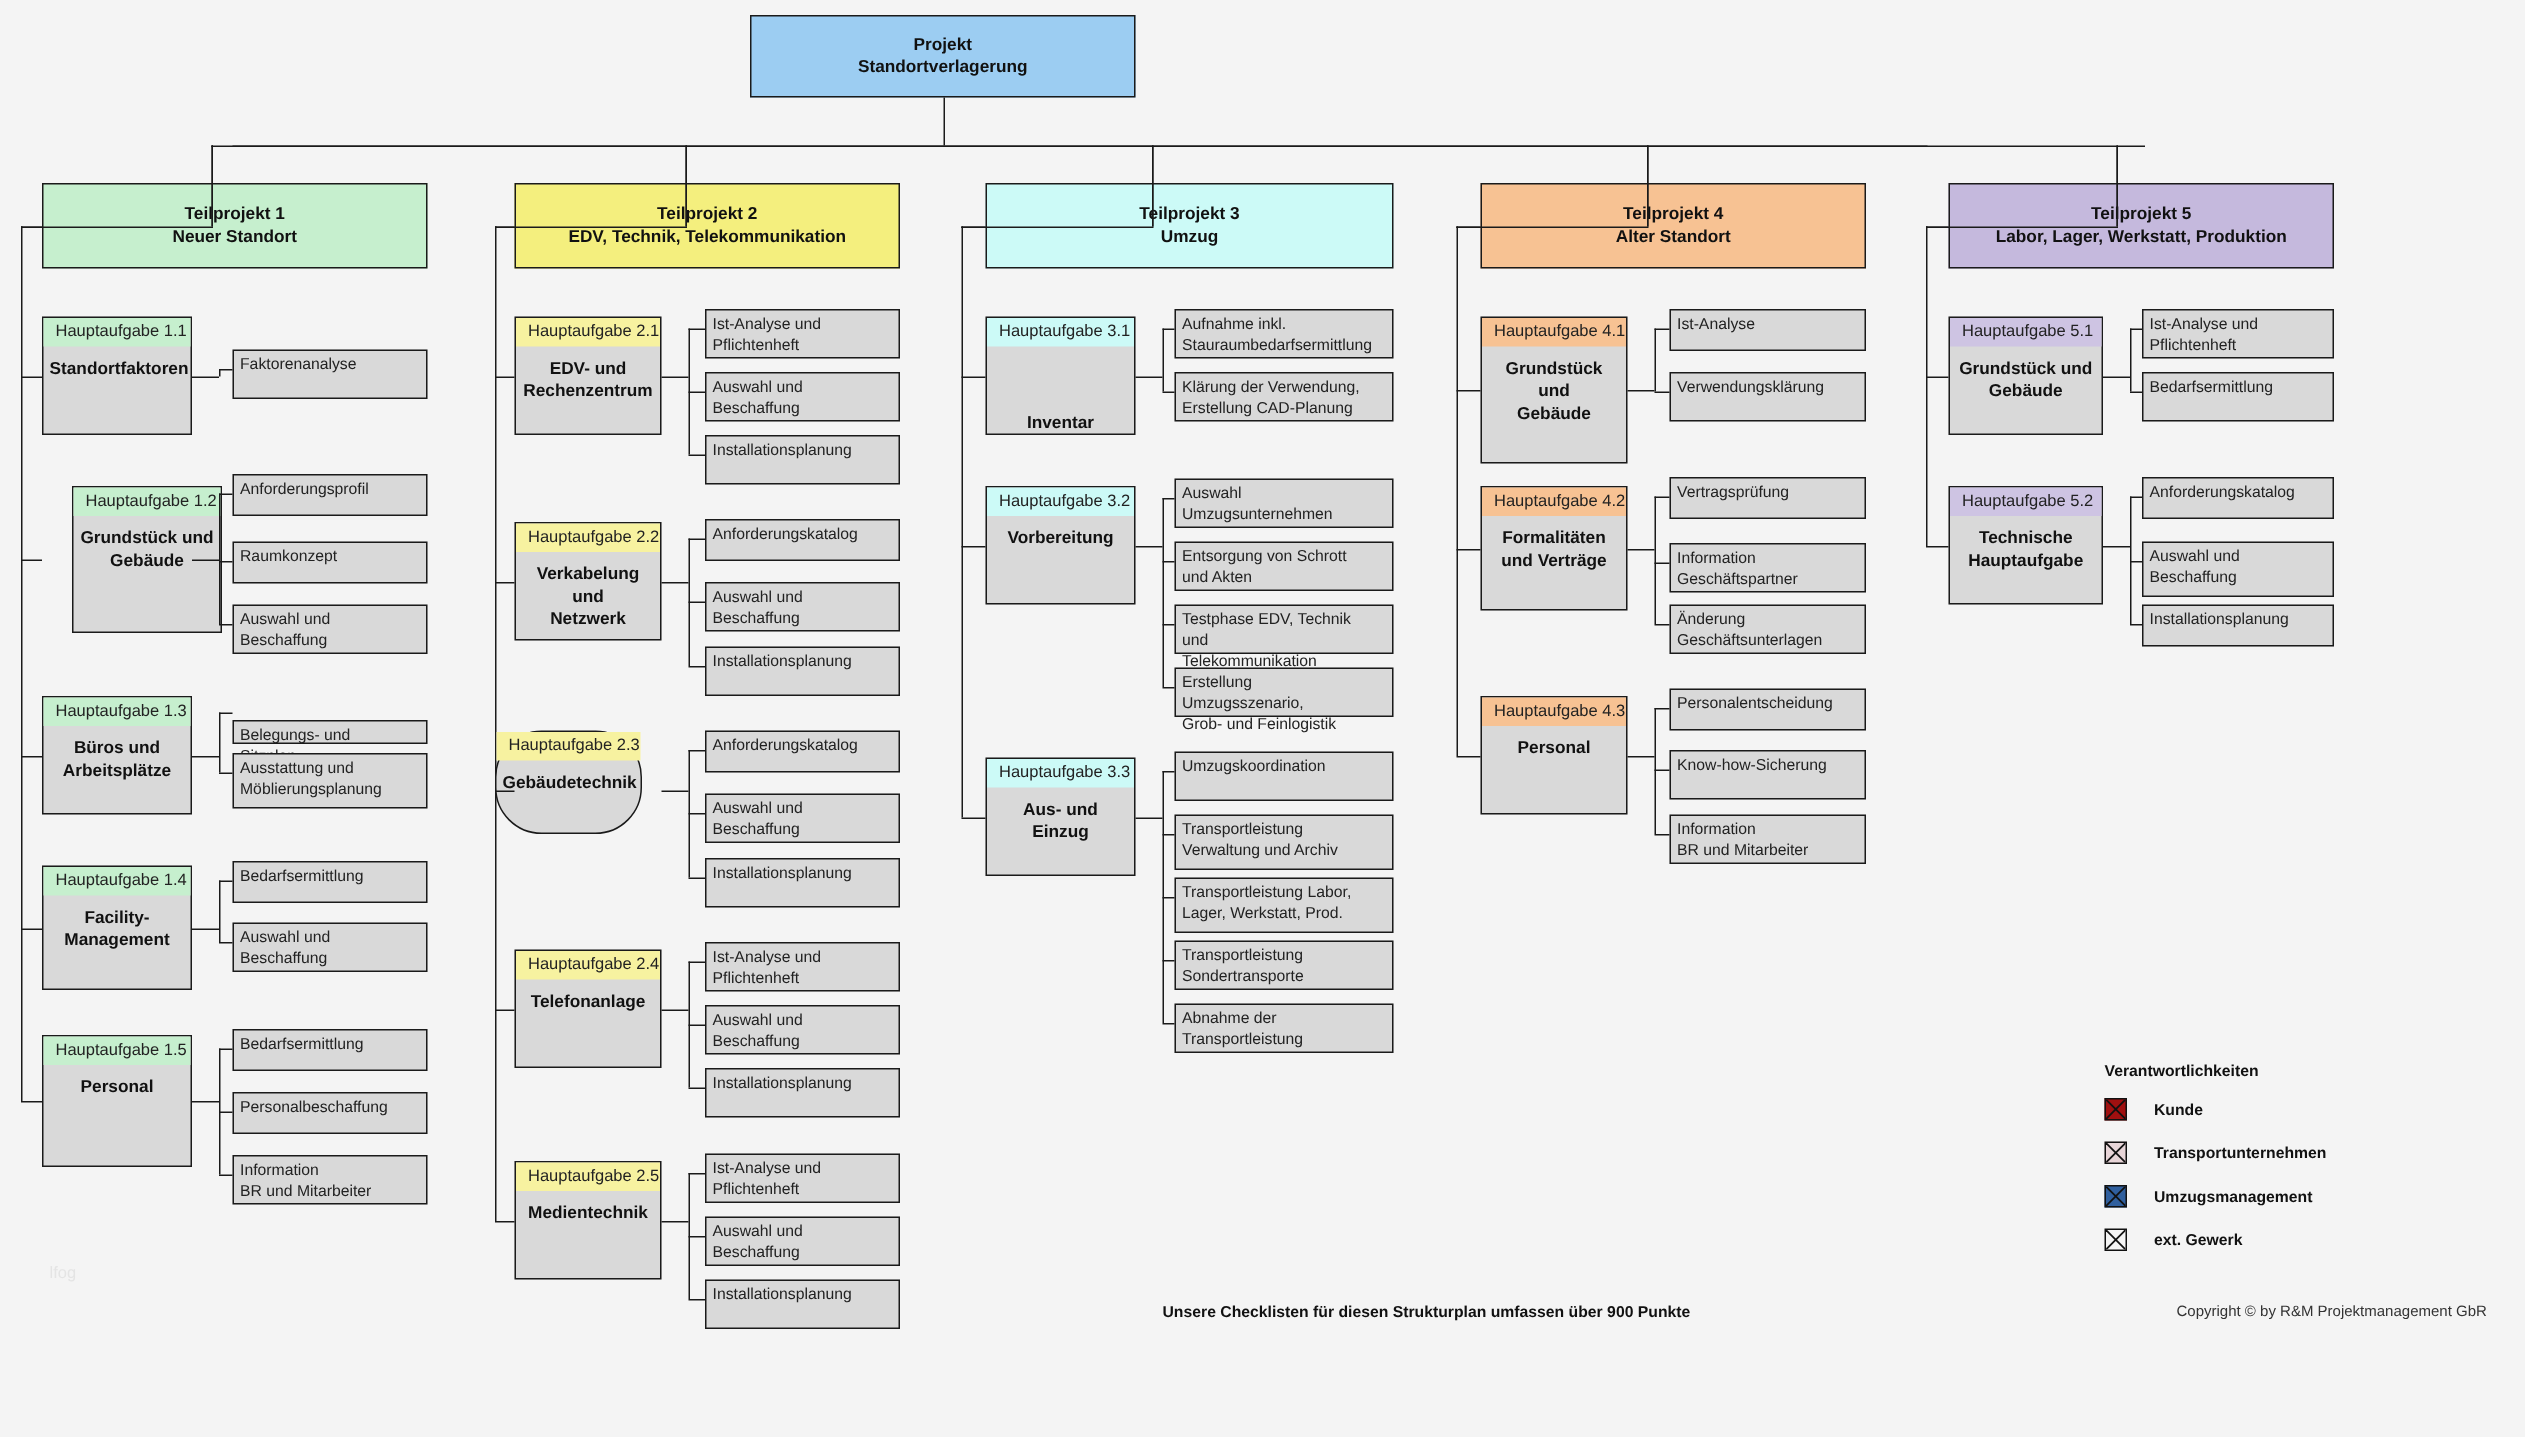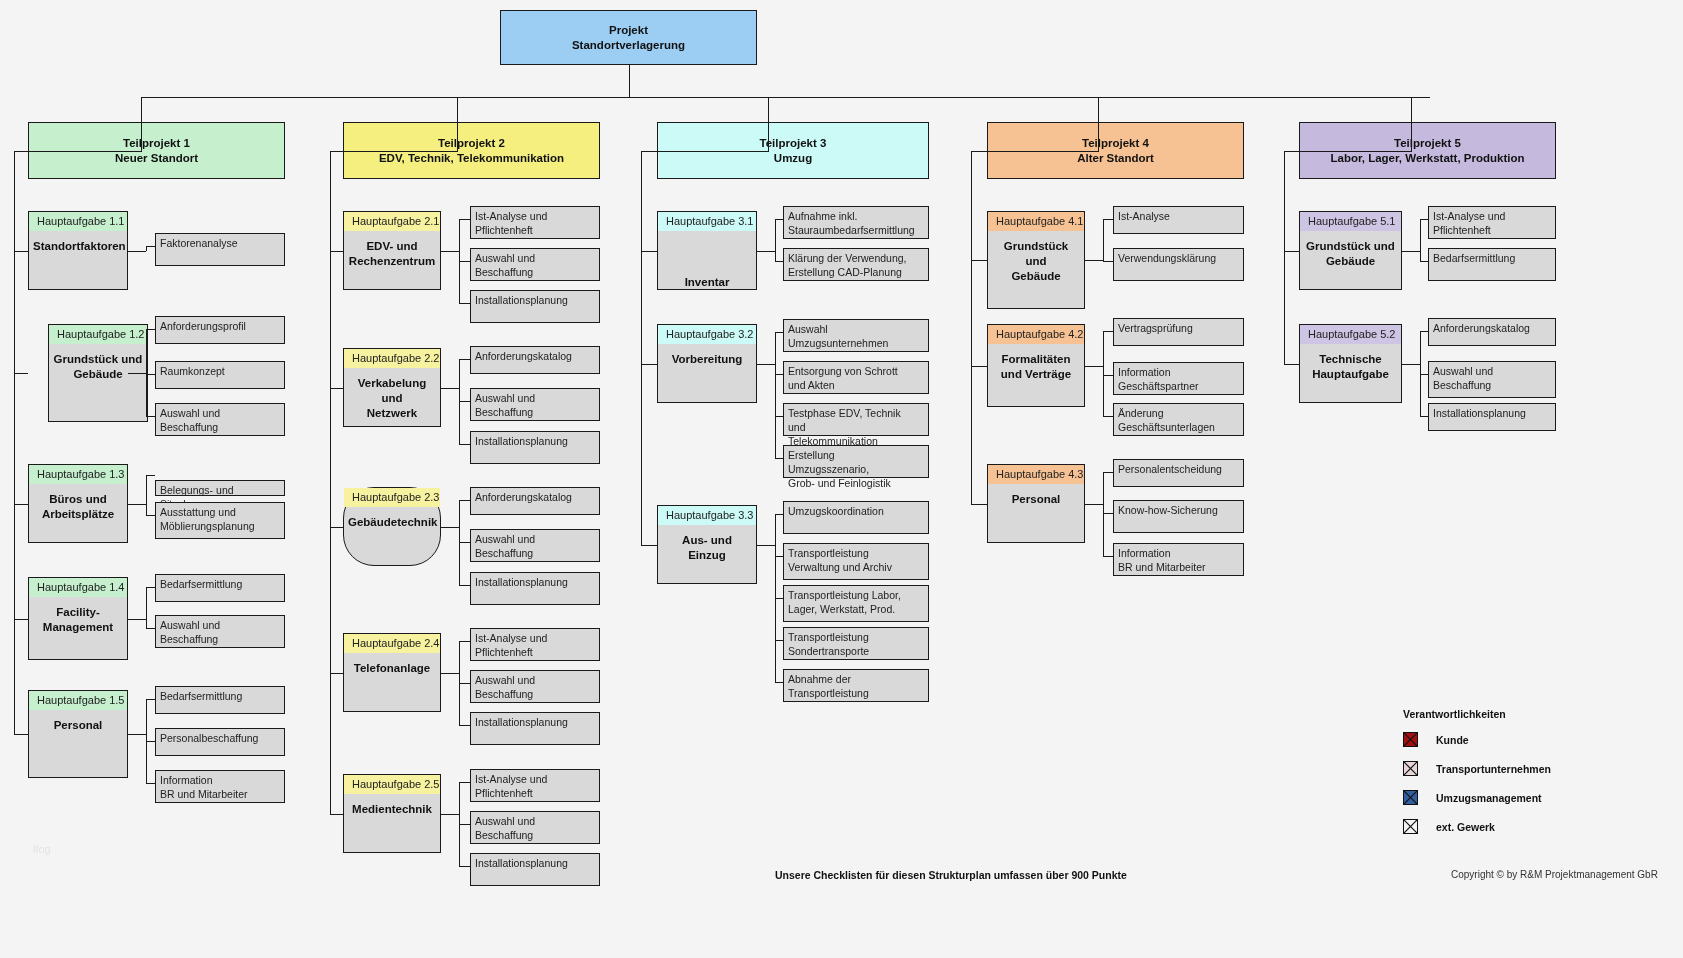--- a/index.html
+++ b/index.html
@@ -231,21 +231,21 @@
     </div>
     <div class="hline" style="left: 330px; top: 387.5px; width: 13px;"></div>
     <div class="hline" style="left: 441px; top: 387.5px; width: 18px;"></div>
     <div class="box task-box" style="left: 470px; top: 346px; width: 130px; height: 28px;">Anforderungskatalog</div>
     <div class="hline" style="left: 459px; top: 359px; width: 11px;"></div>
     <div class="box task-box" style="left: 470px; top: 388px; width: 130px; height: 33px;">Auswahl und Beschaffung</div>
     <div class="hline" style="left: 459px; top: 401px; width: 11px;"></div>
     <div class="box task-box" style="left: 470px; top: 431px; width: 130px; height: 33px;">Installationsplanung</div>
     <div class="hline" style="left: 459px; top: 444px; width: 11px;"></div>
     <div class="vline" style="left: 459px; top: 359px; height: 85px;"></div>
-    <div class="box ha-box" style="left: 343px; top: 487px; width: 98px; height: 79px; border-radius: 31px;">
+    <div class="box ha-box" style="left: 330px; top: 487px; width: 98px; height: 69px; border-radius: 31px;">
       <div class="ha-tag" style="background: rgb(247, 242, 160);">Hauptaufgabe 2.3</div>
       <div class="ha-title" style="white-space: pre-line;">Gebäudetechnik</div>
     </div>
     <div class="hline" style="left: 330px; top: 526.5px; width: 13px;"></div>
     <div class="hline" style="left: 441px; top: 526.5px; width: 18px;"></div>
     <div class="box task-box" style="left: 470px; top: 487px; width: 130px; height: 28px;">Anforderungskatalog</div>
     <div class="hline" style="left: 459px; top: 500px; width: 11px;"></div>
     <div class="box task-box" style="left: 470px; top: 529px; width: 130px; height: 33px;">Auswahl und Beschaffung</div>
     <div class="hline" style="left: 459px; top: 542px; width: 11px;"></div>
     <div class="box task-box" style="left: 470px; top: 572px; width: 130px; height: 33px;">Installationsplanung</div>

